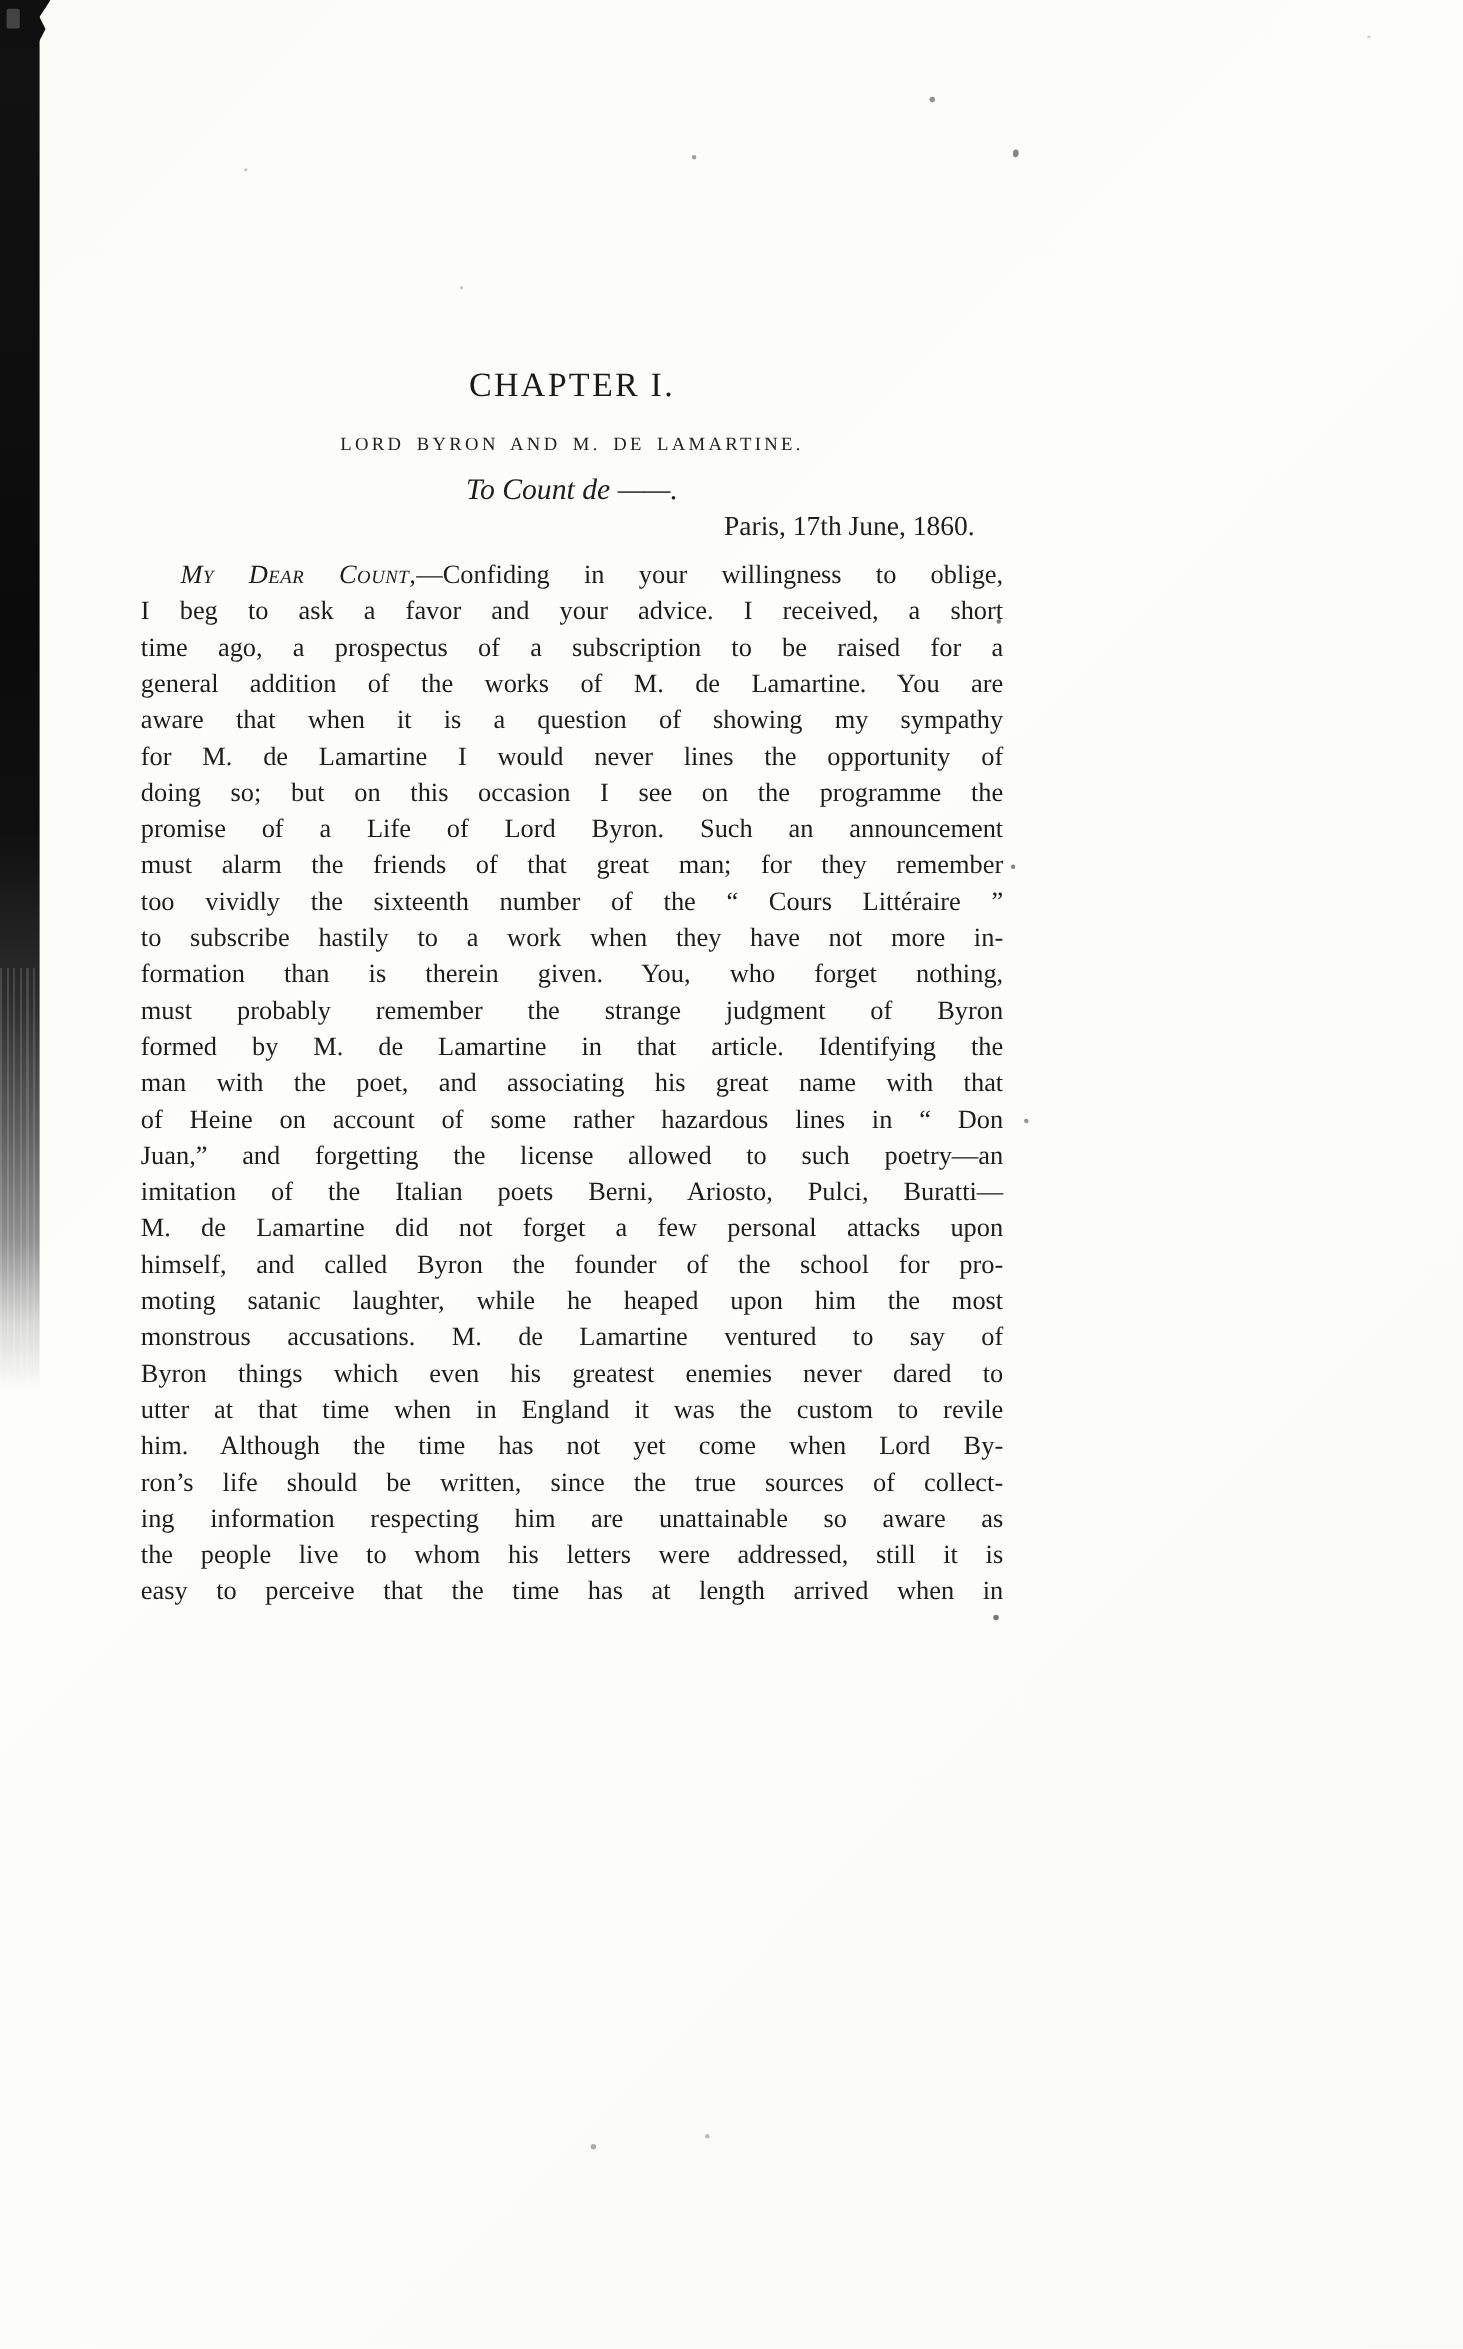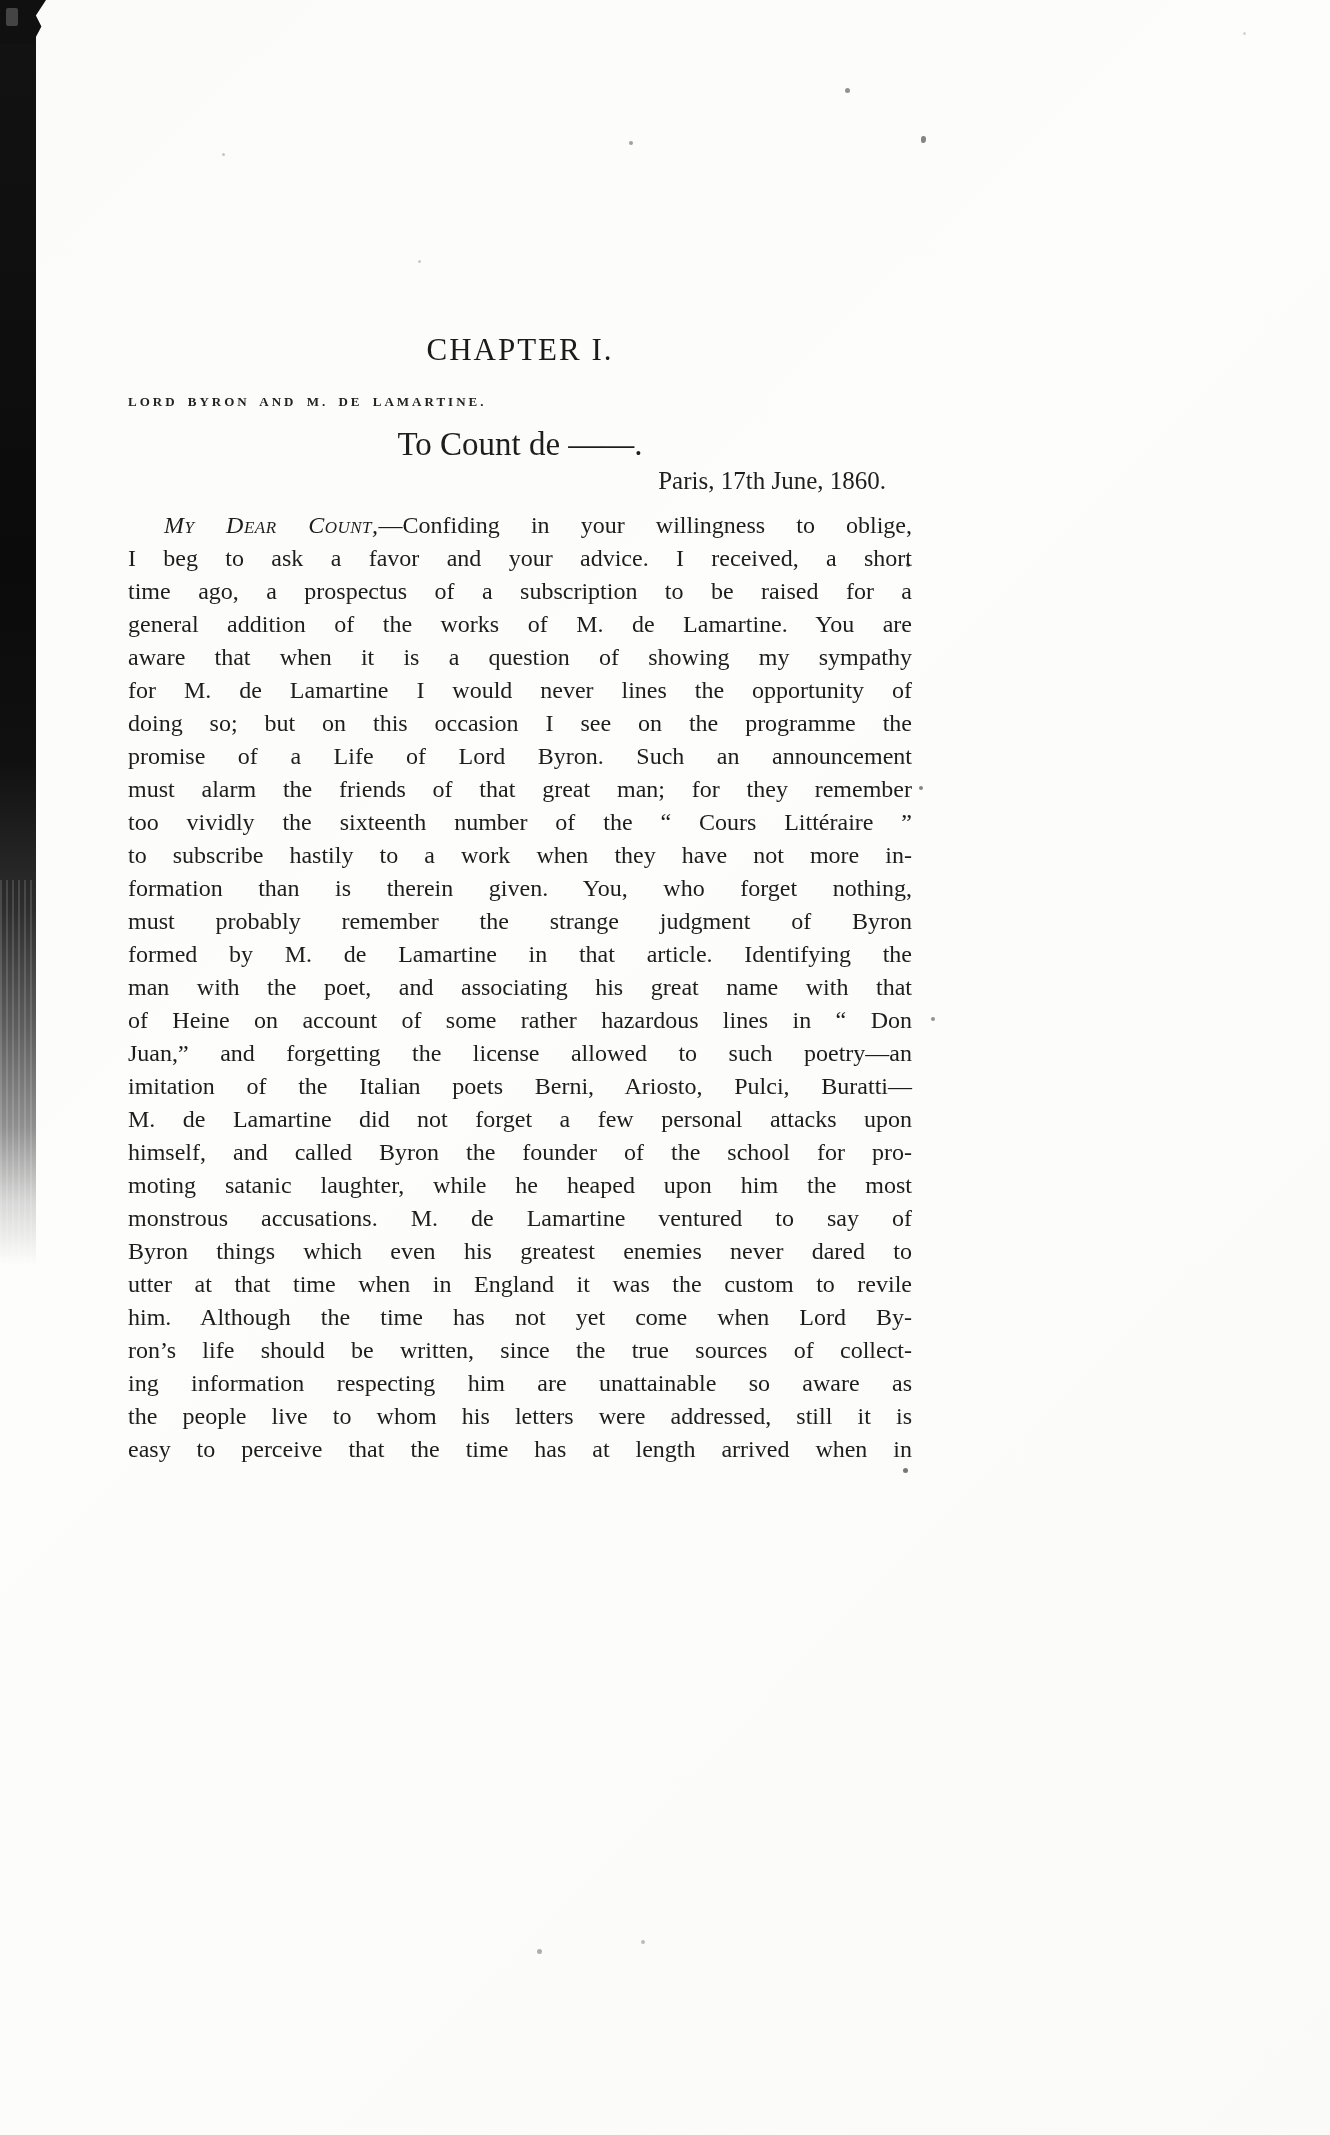--- a/index.html
+++ b/index.html
@@ -72,30 +72,31 @@
 
   .chapter-title {
     font-size: 31px;
     font-weight: 400;
     text-align: center;
     letter-spacing: 2px;
     margin: 0 0 26px 0;
     color: #1b1b1b;
   }
   .section-heading {
-    font-size: 13px;
-    font-weight: 700;
-    text-align: left;
+    font-size: 17px;
+    font-weight: 400;
+    text-align: center;
     letter-spacing: 3px;
     margin: 0 0 16px 0;
     color: #222222;
     word-spacing: 4px;
   }
   .salutation {
-    font-size: 33px;
+    font-style: italic;
+    font-size: 27px;
     text-align: center;
     margin: 0 0 4px 0;
     color: #1e1e1e;
   }
   .dateline {
     font-size: 25px;
     text-align: right;
     padding-right: 26px;
     margin: 0 0 14px 0;
     color: #1e1e1e;

